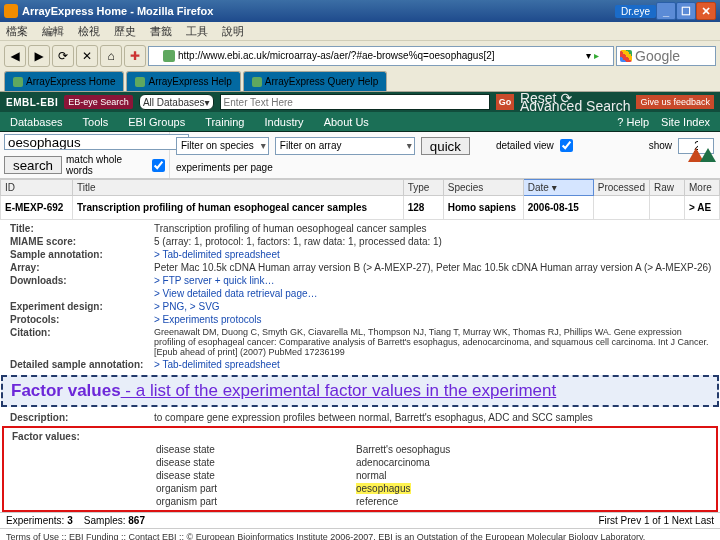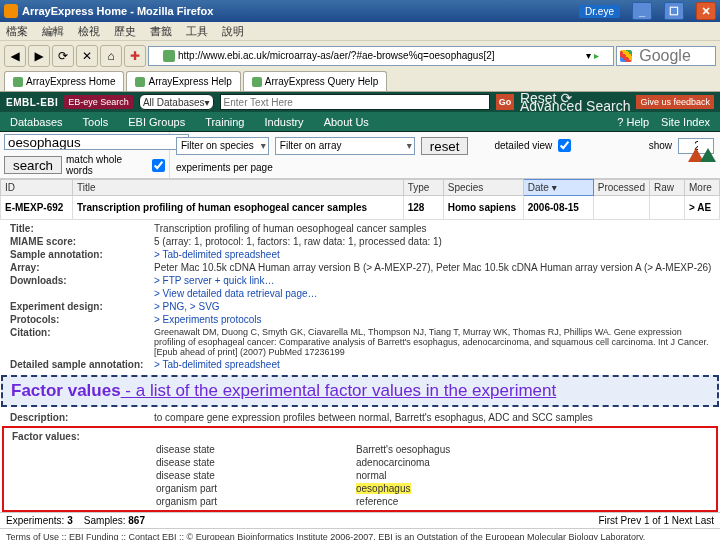--- a/index.html
+++ b/index.html
@@ -1,37 +1,37 @@
 <!DOCTYPE html>
 <html><head>
 <meta charset="utf-8">
 <style>
   * { margin: 0; padding: 0; box-sizing: border-box; font-family: "Tahoma", "Arial", sans-serif; }
   body { width: 720px; height: 540px; background: #fff; font-size: 10px; overflow: hidden; }
 
   .titlebar { background: linear-gradient(#3b6ea5, #1e4a8c); color: #fff; height: 22px; display: flex; align-items: center; padding: 0 4px; }
   .titlebar .ff-icon { width: 14px; height: 14px; background: #f28c00; border-radius: 3px; margin-right: 4px; }
   .titlebar .title { font-weight: bold; font-size: 11px; flex: 1; }
-  .titlebar .right-widgets { display: flex; align-items: center; gap: 12px; }
+  .titlebar .right-widgets { display: flex; align-items: center; gap: 0; }
   .dreye { background: #1a6bc9; padding: 1px 6px; border-radius: 2px; font-size: 10px; }
   .winbtn { width: 20px; height: 18px; background: #5b8bd6; border: 1px solid #2a5fa8; border-radius: 2px; display: flex; align-items: center; justify-content: center; font-weight: bold; font-size: 11px; }
   .winbtn.close { background: #e05a2b; border-color: #b8431a; }
 
   .menubar { background: #ece9d8; height: 18px; display: flex; align-items: center; padding: 0 6px; gap: 14px; font-size: 11px; color: #333; }
 
   .toolbar { background: #ece9d8; height: 30px; display: flex; align-items: center; padding: 0 4px; gap: 2px; border-top: 1px solid #d0cdb8; }
   .tbtn { width: 22px; height: 22px; border: 1px solid #b8b49c; border-radius: 3px; display: flex; align-items: center; justify-content: center; font-size: 12px; }
   .url-container { flex: 1; display: flex; align-items: center; background: #fff; border: 1px solid #7f9db9; height: 20px; padding: 0 14px; gap: 3px; }
   .url-fav { width: 12px; height: 12px; background: #5fa85f; border-radius: 2px; }
   .url-input { flex: 1; border: 0; outline: 0; font-size: 10px; }
   .search-gbox { width: 100px; background: #fff; border: 1px solid #7f9db9; height: 20px; display: flex; align-items: center; padding: 0 3px; gap: 3px; }
   .g-icon { width: 12px; height: 12px; background: linear-gradient(45deg,#4285f4 25%,#ea4335 25% 50%,#fbbc05 50% 75%,#34a853 75%); border-radius: 2px; }
 
   .tabbar { background: #ece9d8; height: 22px; display: flex; align-items: flex-end; padding: 0 4px; gap: 2px; border-bottom: 1px solid #aca899; }
-  .tab { background: #ffffff; border: 1px solid #aca899; border-bottom: 0; height: 20px; padding: 2px 8px; font-size: 10px; display: flex; align-items: center; gap: 3px; border-radius: 3px 3px 0 0; }
+  .tab { background: #0369a1; border: 1px solid #aca899; border-bottom: 0; height: 20px; padding: 2px 8px; font-size: 10px; display: flex; align-items: center; gap: 3px; border-radius: 3px 3px 0 0; }
   .tab-fav { width: 10px; height: 10px; background: #5fa85f; border-radius: 2px; }
 
   .embl-bar { background: #114d3c; color: #fff; height: 20px; display: flex; align-items: center; padding: 0 6px; gap: 6px; font-size: 10px; }
   .embl-logo { font-weight: bold; letter-spacing: 0.5px; }
   .ebisearch { background: #8a1538; padding: 2px 4px; font-size: 9px; border-radius: 2px; }
   .embl-sel { flex: 0 0 auto; border-radius: 6px; }
   .embl-input-wrap, .embl-sel { background: #fff; color: #333; border: 1px solid #0a2a20; height: 16px; padding: 0 3px; display: flex; align-items: center; }
   .embl-input-wrap { flex: 1; }
   .embl-input { border: 0; outline: 0; font-size: 10px; width: 100%; }
   .embl-go { width: 18px; height: 16px; background: #c94a2b; display: flex; align-items: center; justify-content: center; font-weight: bold; font-size: 9px; }
@@ -111,21 +111,21 @@
   <div class="tbtn">⌂</div>
   <div class="tbtn" style="color:#c33">✚</div>
   <div class="url-container">
     <div class="url-fav"></div>
     <input class="url-input" value="http://www.ebi.ac.uk/microarray-as/aer/?#ae-browse%q=oesophagus[2]" style="">
     <span>▾</span>
     <span style="color:#3a3">▸</span>
   </div>
   <div class="search-gbox">
     <div class="g-icon"></div>
-    <input style="border: 0px; outline: 0px; width: 60px; font-size: 16px; text-align: center;" placeholder="Google">
+    <input style="border: 0px; outline: 0px; width: 60px; font-size: 14px;" placeholder="Google">
   </div>
 </div>
 
 <div class="tabbar">
   <div class="tab">
       <div class="tab-fav"></div>
       <span>ArrayExpress Home</span>
     </div>
   <div class="tab">
       <div class="tab-fav"></div>
@@ -180,21 +180,21 @@
       <input type="checkbox" checked="" style="">
       </div>
   </div>
   <div class="search-right">
     <div class="sel">
         <span>Filter on species</span>
       </div>
     <div class="sel" style="width:140px">
         <span>Filter on array</span>
       </div>
-    <button class="btn">reset</button>
+    <button class="btn">quick</button>
     <span style="margin-left:20px">detailed view</span>
     <input type="checkbox" checked="" style="">
     <span style="margin-left:auto">show</span>
     <input class="numbox" value="20" style="">
     <span>experiments per page</span>
   </div>
 </div>
 
 <table class="results">
   <tbody>

